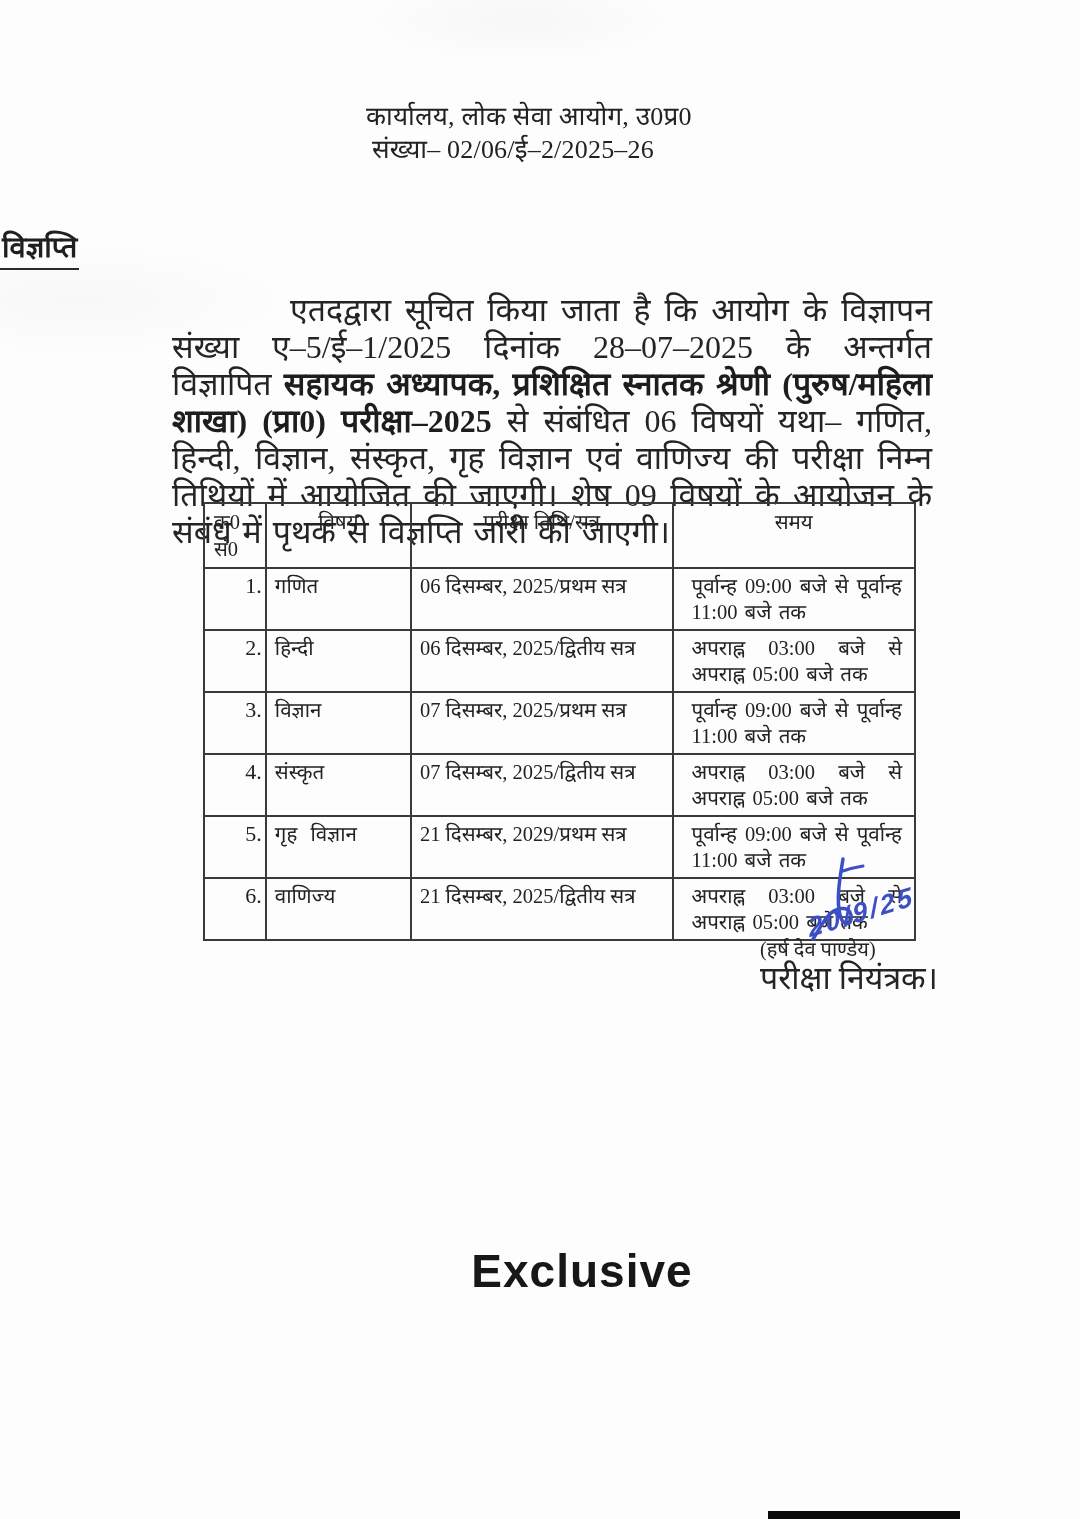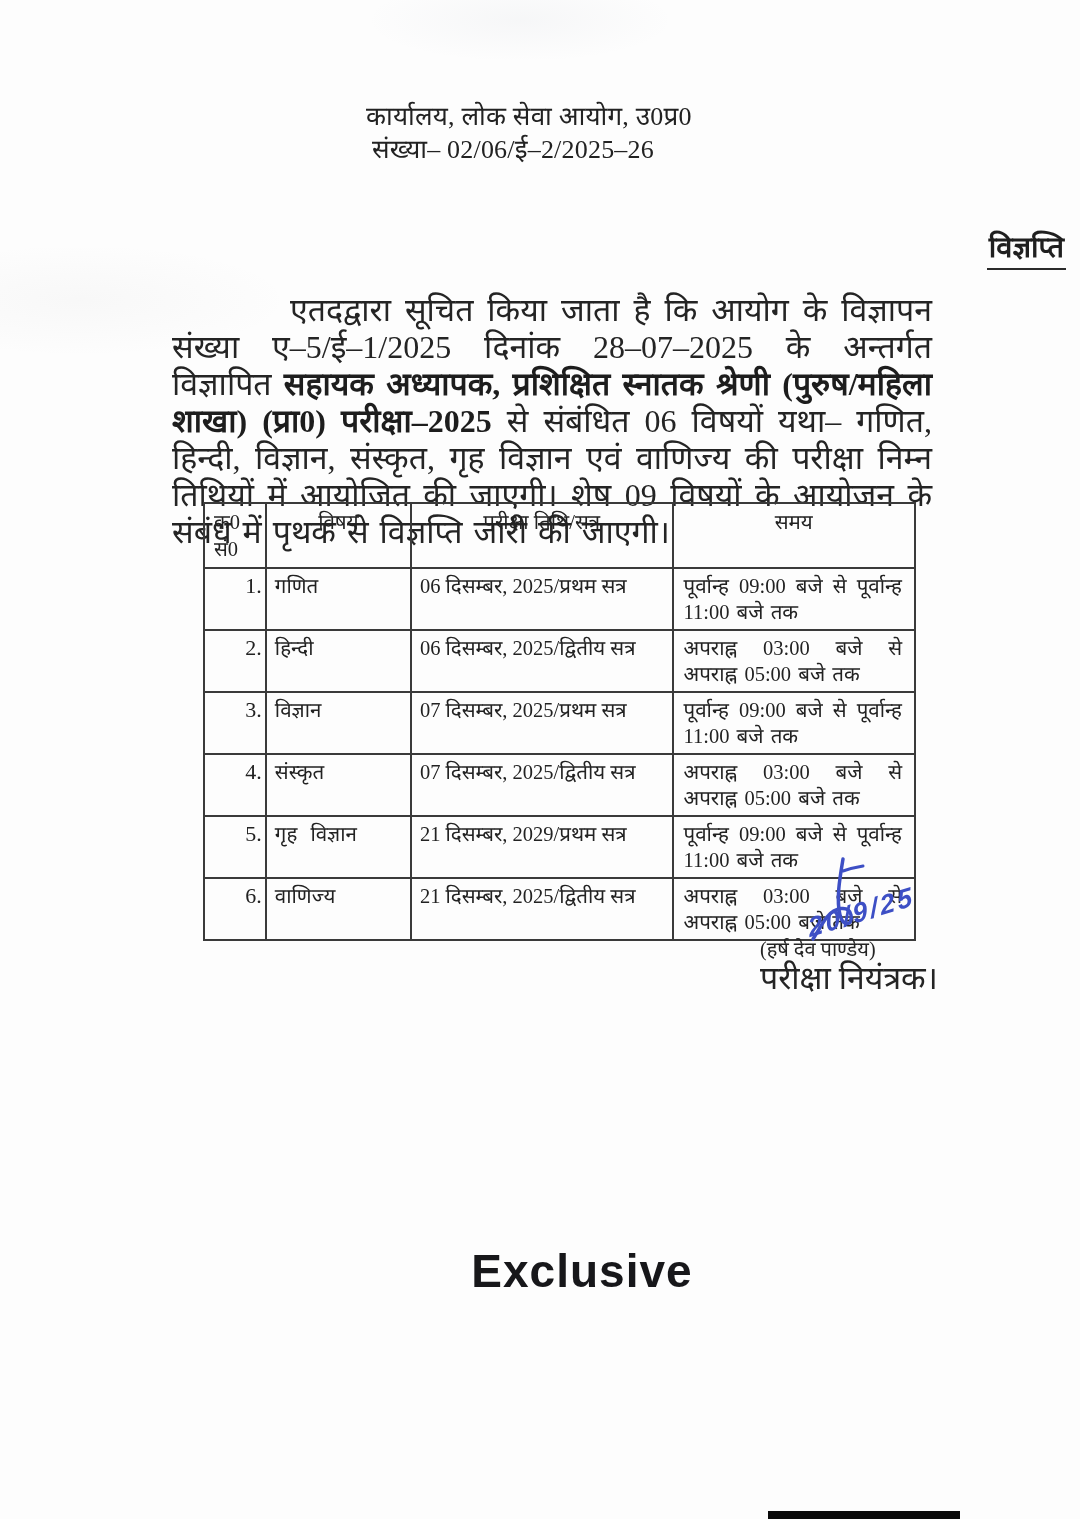--- a/index.html
+++ b/index.html
@@ -17,21 +17,21 @@
     overflow:hidden;
   }
   .office-header {
     position:absolute; left:366px; top:100px;
     font-size:26px; font-weight:normal; line-height:33px;
     letter-spacing:0.2px; color:#222;
   }
   .office-header .line2 { padding-left:6px; }
   .office-header .line3 { padding-left:-2px; }
   .doc-title-wrap {
-    position:absolute; left:12px; top:226px; width:1054px; text-align:right;
+    position:absolute; left:0; top:226px; width:1054px; text-align:left;
   }
   .doc-title {
     display:inline-block;
     font-size:29px; font-weight:bold; color:#1f1f1f;
     border-bottom:2px solid #2a2a2a; padding:0 2px 3px 2px;
   }
   .body-para {
     position:absolute; left:172px; top:292px; width:760px;
     font-size:32px; line-height:37px;
     text-align:justify; text-indent:118px;
@@ -49,21 +49,21 @@
     font-weight:normal;
   }
   .sched-table th { padding:5px 4px 4px 4px; line-height:27px; }
   .sched-table td { padding:4px 8px; line-height:26px; }
   th.h-serial { text-align:left; padding-left:9px; }
   th.h-serial .l1, th.h-serial .l2 { display:block; }
   th.h-subject, th.h-date, th.h-time { text-align:center; }
   td.c-no { text-align:right; padding-right:3px; font-size:22px; }
   td.c-subject { text-align:left; word-spacing:8px; }
   td.c-date { white-space:nowrap; overflow:hidden; }
-  td.c-time { text-align:justify; word-spacing:2px; padding-left:10px; padding-right:12px; }
+  td.c-time { text-align:justify; word-spacing:2px; padding-left:18px; padding-right:12px; }
   .sig-area { position:absolute; left:758px; top:855px; width:200px; }
   .sig-scribble { position:absolute; left:25px; top:0; }
   .sig-date-text {
     position:absolute; left:48px; top:42px;
     font-family:"Liberation Sans",sans-serif;
     font-style:italic; font-size:27px; font-weight:bold;
     color:#3d4fc5; transform:rotate(-17deg) skewX(-8deg);
     letter-spacing:3px; white-space:nowrap;
   }
   .sig-name {

